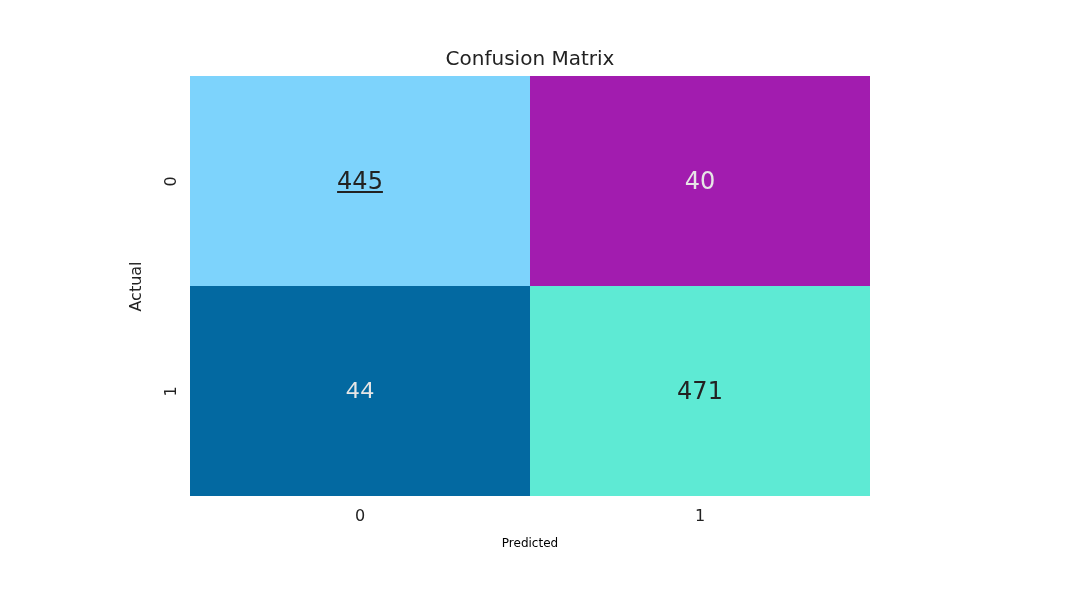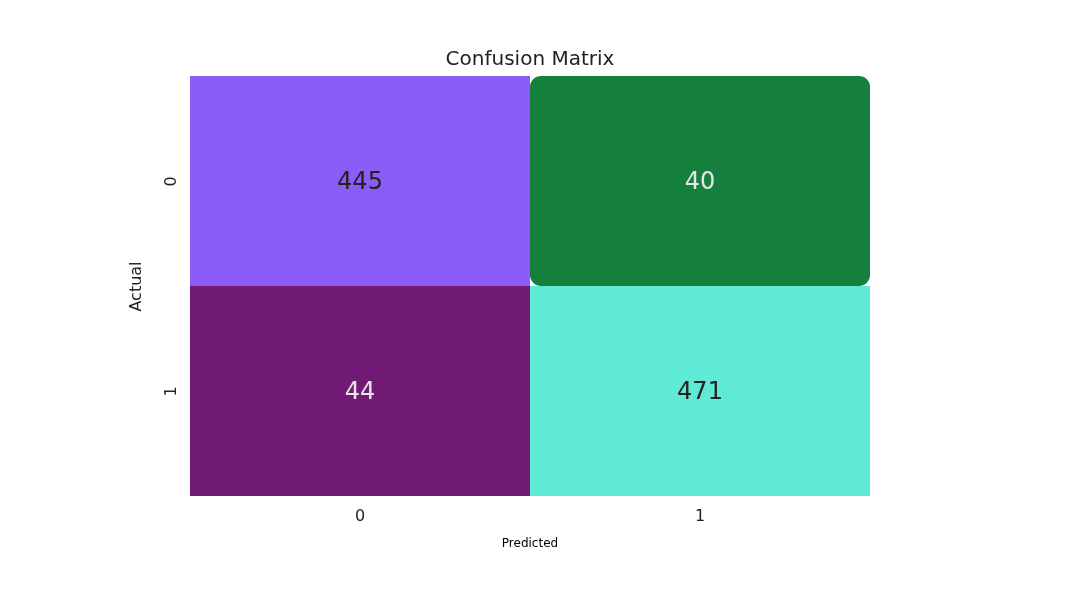--- a/index.html
+++ b/index.html
@@ -43,31 +43,32 @@
       grid-template-rows: 1fr 1fr;
     }
     .cell {
       display: flex;
       align-items: center;
       justify-content: center;
       font-size: 24px;
       font-weight: 400;
     }
     .cell-00 {
-      background: #8b5cf6;
+      background: #7dd3fc;
       color: #222;
+      text-decoration: underline;
     }
     .cell-01 {
-      background: #15803d;
+      background: #a21caf;
       color: #e6e6e6;
-      border-radius: 11px;
     }
     .cell-10 {
-      background: #701a75;
+      background: #0369a1;
       color: #e6e6e6;
+      font-family: Liberation Mono, monospace;
     }
     .cell-11 {
       background: #5eead4;
       color: #222;
     }
     .xlabel {
       position: absolute;
       left: 0;
       top: 490px;
       width: 680px;

